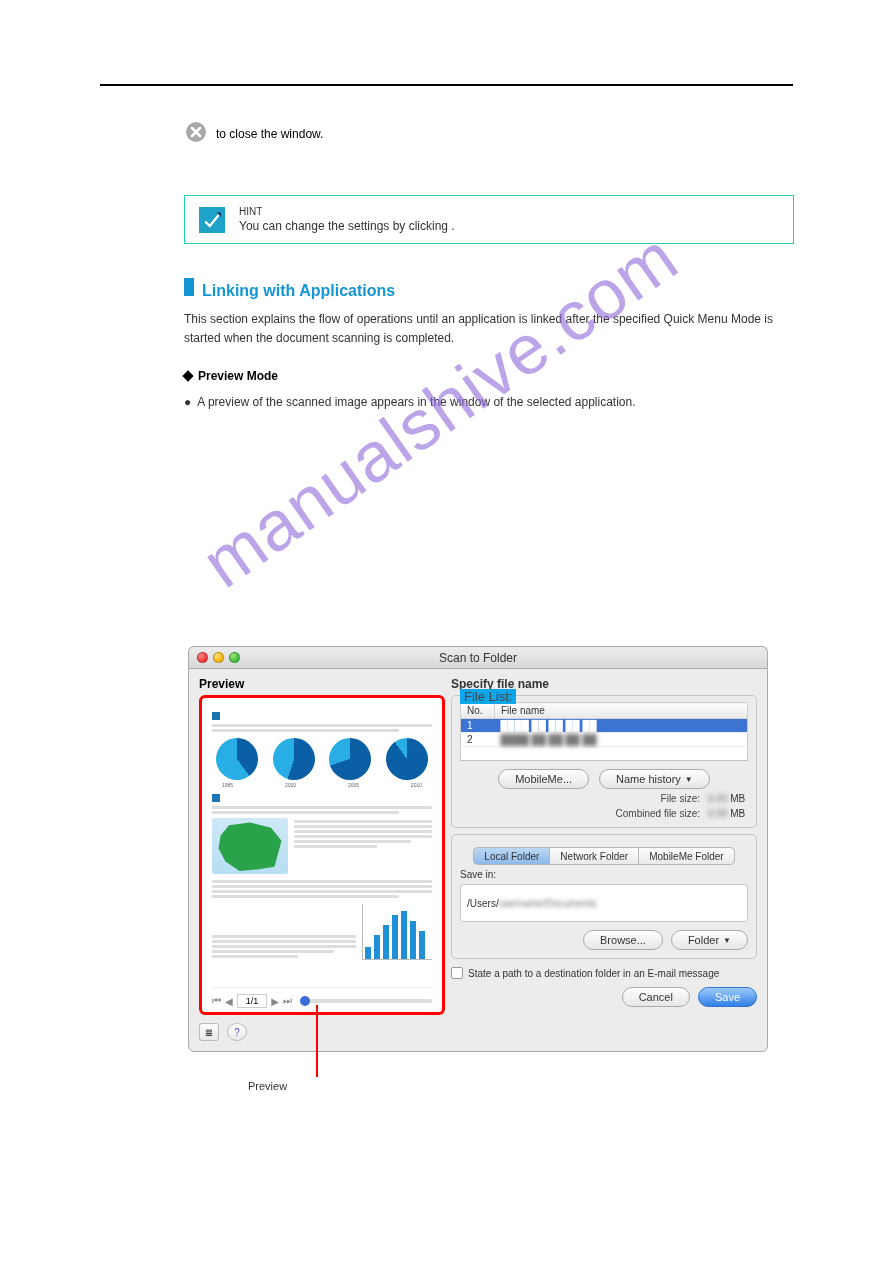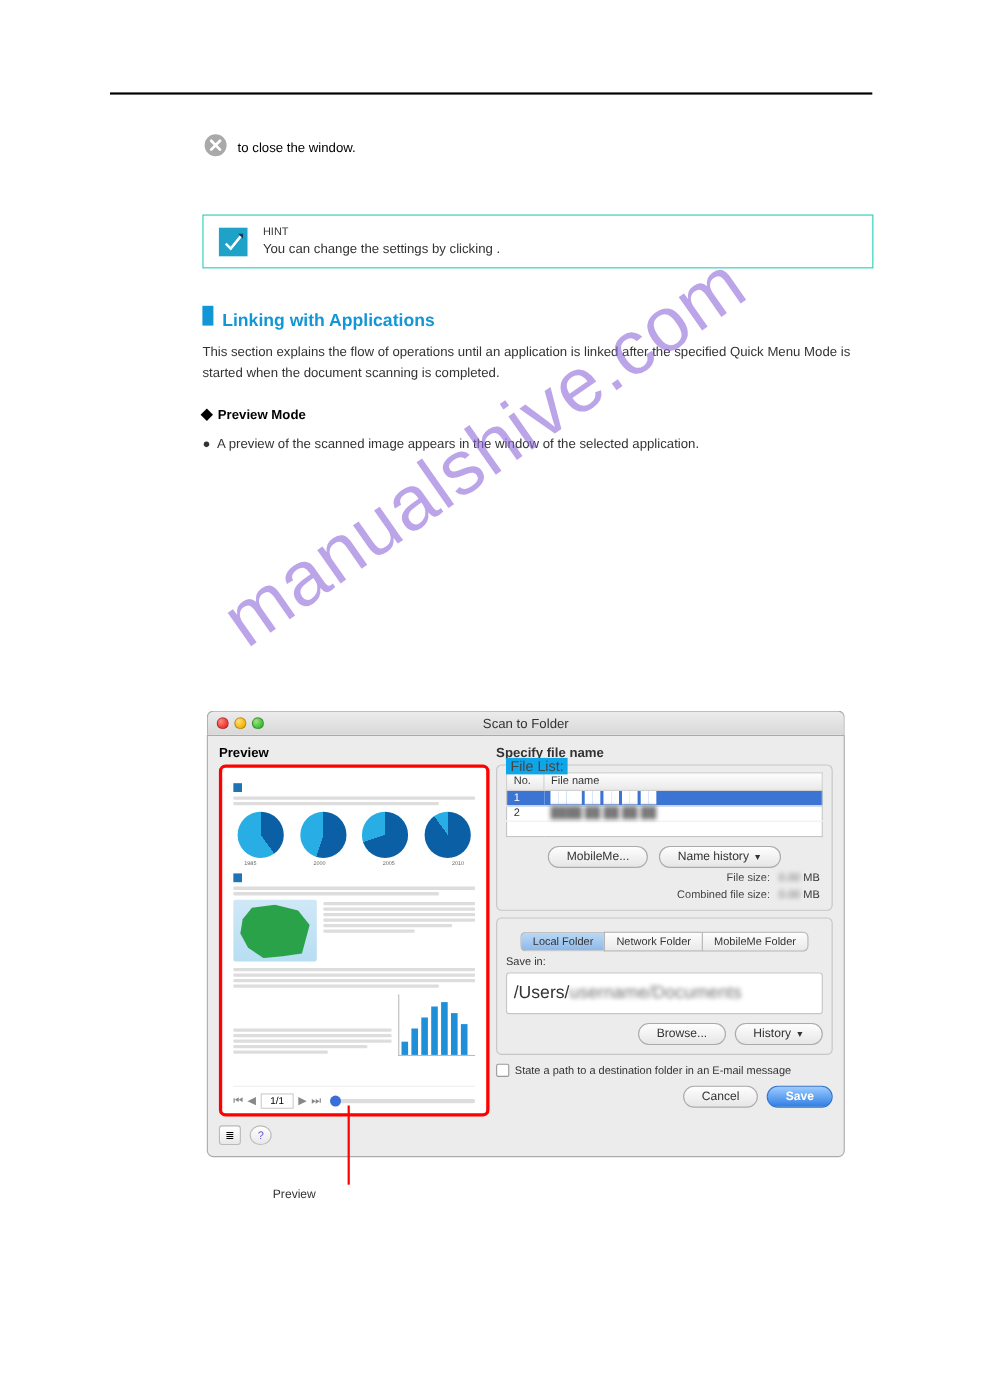--- a/index.html
+++ b/index.html
@@ -75,32 +75,32 @@
   .right-heading { font-weight: bold; font-size: 12px; margin-bottom: 4px; }
   .fieldset { border: 1px solid #c5c5c5; border-radius: 5px; padding: 6px 8px 8px 8px; margin-bottom: 6px; position: relative; background: #ececec; }
   .fieldset-legend { position: absolute; top: -7px; left: 8px; background: #0ea5e9; padding: 0 4px; font-size: 13px; color: #444; }
   .file-table { border: 1px solid #c5c5c5; background: #fff; width: 100%; border-collapse: collapse; font-size: 10px; }
   .file-table th { background: linear-gradient(#fdfdfd,#e9e9e9); border: 1px solid #d0d0d0; font-weight: normal; text-align: left; padding: 2px 6px; }
   .file-table td { border-top: 1px solid #eee; padding: 1px 6px; height: 14px; }
   .file-table tr.sel td { background: #3c74d4; color: #fff; }
   .file-extra { height: 36px; }
   .btn-row { display: flex; justify-content: center; gap: 10px; margin-top: 8px; }
   .aqua-btn { border: 1px solid #aaa; border-radius: 11px; background: linear-gradient(#fefefe,#e6e6e6); font-size: 11px; padding: 2px 16px; height: 20px; display: flex; align-items: center; gap: 4px; cursor: pointer; }
-  .aqua-btn.primary { background: linear-gradient(#9ecbff,#2f7fe4); color: #fff; border-color: #2f72cf; font-weight: bold; }
+  .aqua-btn.primary { background: linear-gradient(#9ecbff,#2f7fe4); color: #fff; border-color: #2f72cf; }
   .kv { display: flex; justify-content: flex-end; gap: 8px; font-size: 10px; margin-top: 4px; }
   .kv .k { color: #444; }
   .kv .v { width: 40px; text-align: left; }
   .blur-sm { filter: blur(2px); color: #777; display: inline-block; }
   .tabs { display: flex; justify-content: center; margin: 6px 0 4px 0; }
   .tab { border: 1px solid #b5b5b5; border-right: 0; padding: 2px 10px; font-size: 10px; background: linear-gradient(#fdfdfd,#e9e9e9); height: 18px; display: flex; align-items: center; }
   .tab:last-child { border-right: 1px solid #b5b5b5; border-radius: 0 5px 5px 0; }
   .tab:first-child { border-radius: 5px 0 0 5px; }
   .tab.active { background: linear-gradient(#bcd9f4,#8fb9ea); }
   .save-in-label { font-size: 10px; margin-top: 4px; }
-  .path-box { border: 1px solid #c5c5c5; background: #fff; border-radius: 3px; padding: 18px 6px; font-size: 16px; margin-top: 4px; display: flex; align-items: center; height: 20px; }
+  .path-box { border: 1px solid #c5c5c5; background: #fff; border-radius: 3px; padding: 18px 6px; font-size: 10px; margin-top: 4px; display: flex; align-items: center; height: 20px; }
   .btn-row-right { display: flex; justify-content: flex-end; gap: 8px; margin-top: 8px; }
   .check-row { display: flex; align-items: center; gap: 5px; font-size: 10px; margin: 8px 0 8px 0; }
   .chk { width: 12px; height: 12px; border: 1px solid #999; border-radius: 2px; background: #fff; }
   .bottom-btns { display: flex; justify-content: flex-end; gap: 8px; }
   .caret { font-size: 8px; }
 </style>
 </head>
 <body>
 
 <div class="page">
@@ -282,21 +282,21 @@
             <div class="tab">MobileMe Folder</div>
           </div>
           <div class="save-in-label">Save in:</div>
           <div class="path-box">
               <span>/Users/</span>
               <span class="blur-sm">username/Documents</span>
             </div>
           <div class="btn-row-right">
             <div class="aqua-btn">Browse...</div>
             <div class="aqua-btn">
-                <span>History</span> 
+                <span>Folder</span> 
                 <span class="caret">▼</span>
               </div>
           </div>
         </div>
 
         <div class="check-row">
           <div class="chk"></div>
           <span>State a path to a destination folder in an E-mail message</span>
         </div>
         <div class="bottom-btns">

